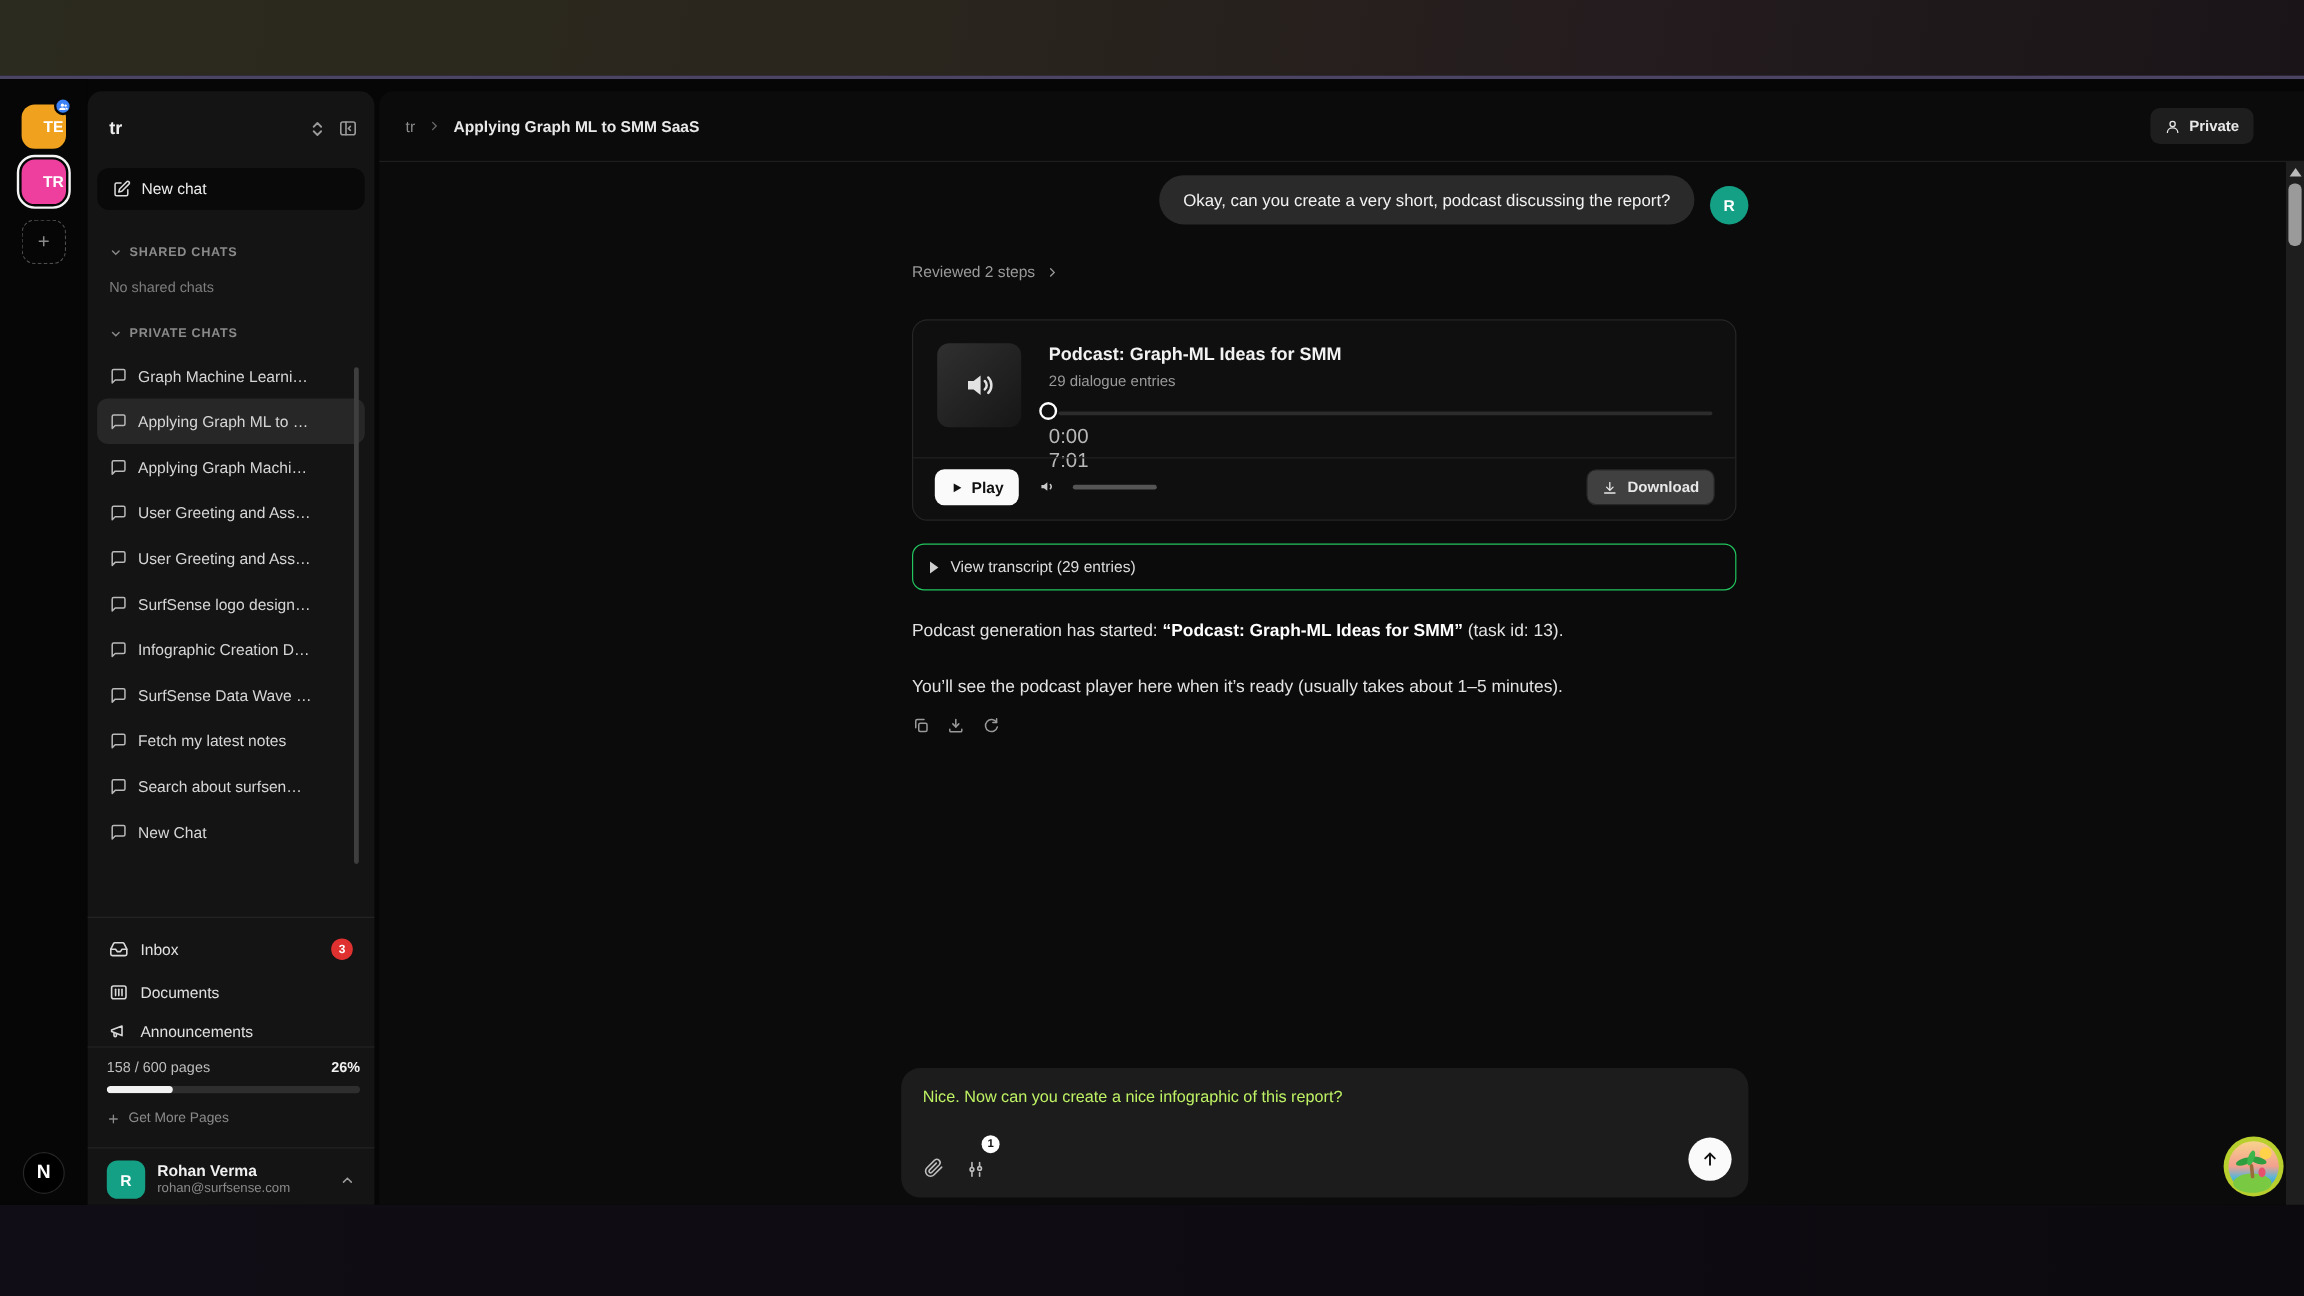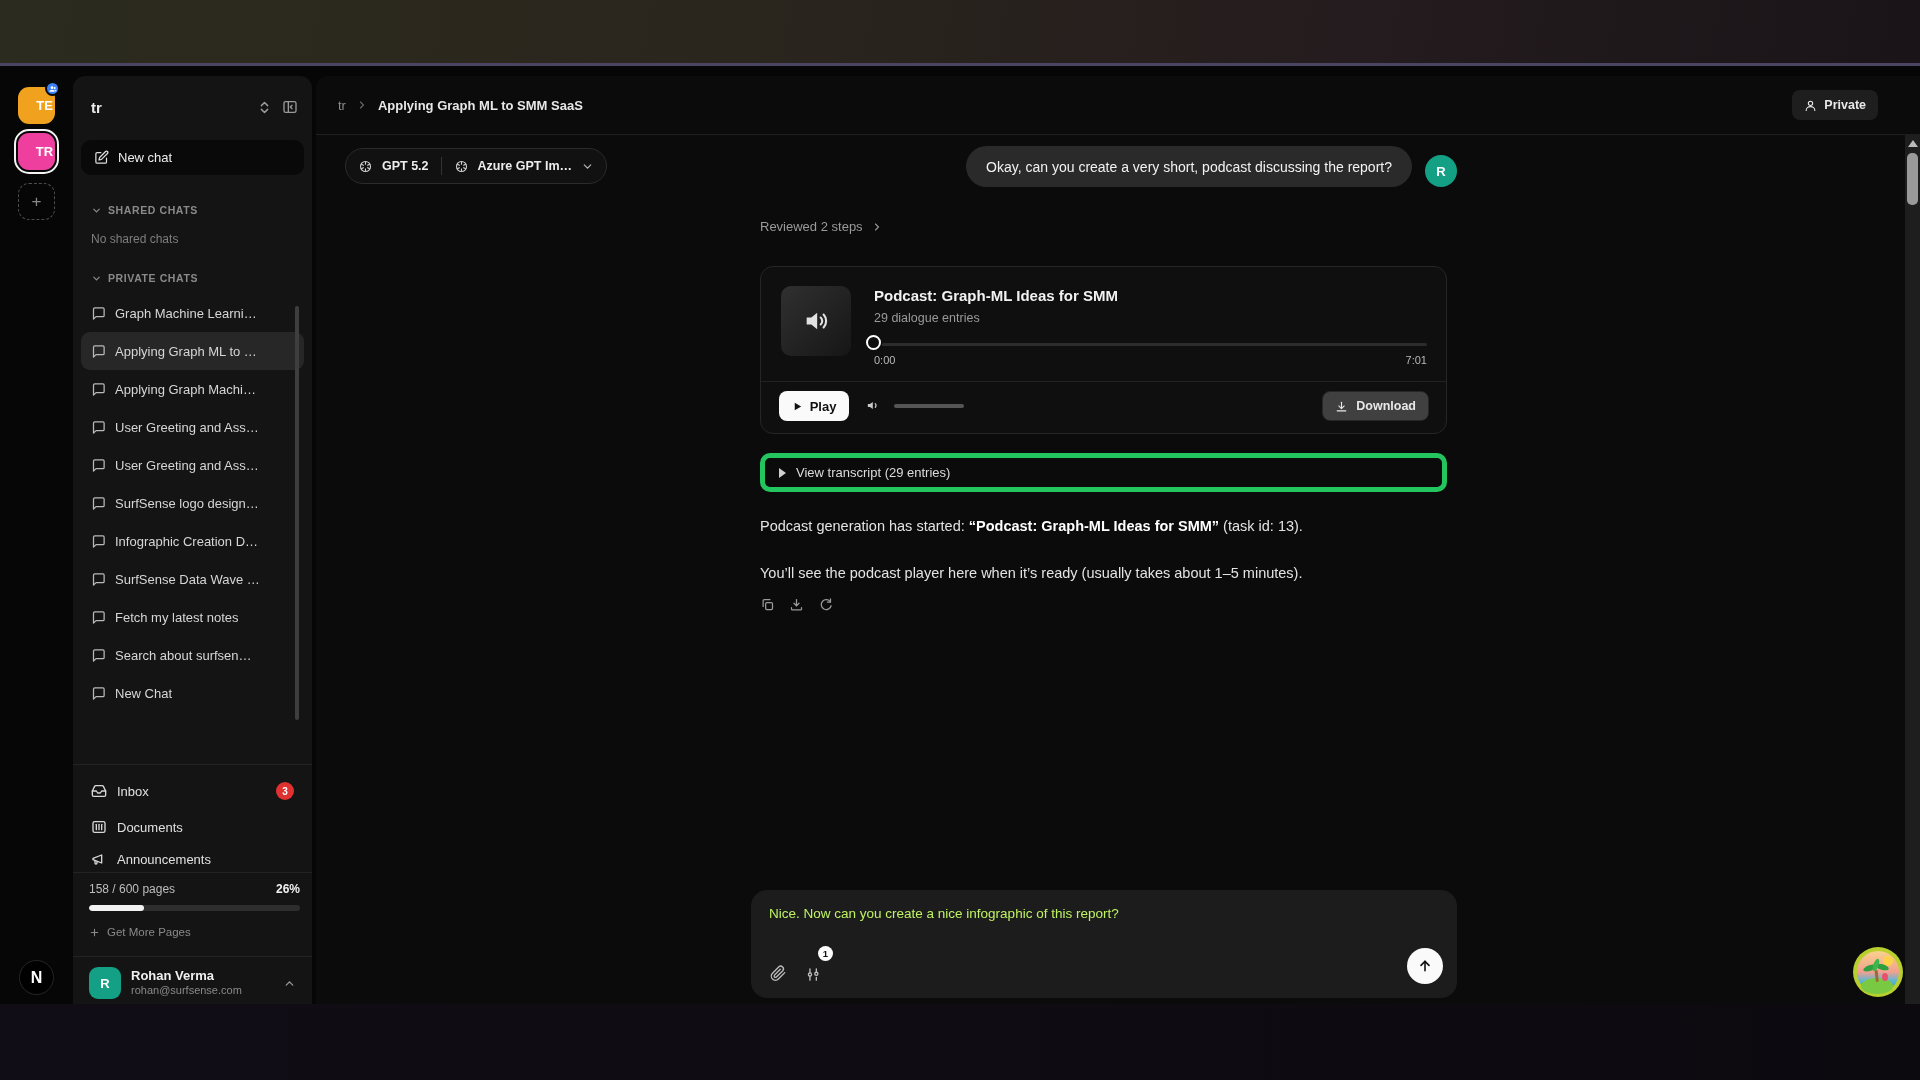--- a/index.html
+++ b/index.html
@@ -107,33 +107,33 @@
     border:1px solid #262626; border-radius:13px; }
   .pc-art { position:absolute; left:20px; top:19px; width:70px; height:70px; border-radius:10px;
     background:linear-gradient(135deg,#303030,#161616); display:flex; align-items:center; justify-content:center;
     color:#e2e2e2; }
   .pc-title { position:absolute; left:113px; top:20px; color:#f2f2f2; font-size:15px; font-weight:700; }
   .pc-sub { position:absolute; left:113px; top:44px; color:#9a9a9a; font-size:12.5px; }
   .pc-track { position:absolute; left:121px; right:19px; top:76px; height:3px; background:#2c2c2c; border-radius:2px; cursor:pointer; }
   .pc-knob { position:absolute; left:105px; top:68px; width:15px; height:15px; border:2.5px solid #fff;
     border-radius:50%; background:#0f0f0f; cursor:pointer; }
   .pc-times { position:absolute; left:113px; right:19px; top:87px; display:flex; justify-content:space-between;
-    color:#b8b8b8; font-size:11px; }
+    color:#b8b8b8; font-size:17px;flex-direction:column; }
   .pc-div { position:absolute; left:0; right:0; top:114px; height:1px; background:#222; }
   .play-btn { position:absolute; left:18px; top:124px; width:70px; height:30px; background:#fafafa;
     border-radius:8px; display:flex; align-items:center; justify-content:center; gap:7px; color:#111;
     font-size:13px; font-weight:600; cursor:pointer; }
   .vol-icon { position:absolute; left:104px; top:130px; color:#c9c9c9; display:flex; }
   .vol-slider { position:absolute; left:133px; top:137px; width:70px; height:4px; background:#555;
     border-radius:2px; cursor:pointer; }
   .dl-btn { position:absolute; right:17px; top:124px; height:30px; background:#404040; border:1px solid #262626;
     border-radius:8px; display:flex; align-items:center; gap:8px; padding:0 12px; color:#e8e8e8;
     font-size:12.5px; font-weight:600; cursor:pointer; }
 
-  .transcript { position:absolute; left:0; top:318px; right:0; height:39px; border:5px solid #22c55e;
+  .transcript { position:absolute; left:0; top:318px; right:0; height:39px; border:1px solid #22c55e;
     border-radius:10px; display:flex; align-items:center; gap:10px; padding:0 14px; color:#dcdcdc;
     font-size:13px; cursor:pointer; }
   .tri-right { width:0; height:0; border-top:5px solid transparent; border-bottom:5px solid transparent;
     border-left:7px solid #cfcfcf; }
   .para { position:absolute; left:0; right:0; color:#e3e3e3; font-size:14.5px; line-height:1.4; }
   .para b { color:#fff; }
   .msg-actions { position:absolute; left:0; top:462px; display:flex; gap:14px; color:#9a9a9a; }
   .msg-actions span { cursor:pointer; display:flex; }
 
   .composer { position:absolute; left:435px; top:755px; width:706px; height:108px; background:#1c1c1c;
@@ -376,36 +376,20 @@
         <svg width="13" height="13" viewBox="0 0 24 24" fill="none" stroke="currentColor" stroke-width="2" stroke-linecap="round">
             <circle cx="12" cy="8" r="4"></circle>
             <path d="M4 21c0-4 3.5-7 8-7s8 3 8 7"></path>
           </svg>
         <span>Private</span>
       </div>
     </div>
 
     <div class="content">
 
-      <div class="model-pill">
-        <svg class="muted-ic" width="15" height="15" viewBox="0 0 24 24" fill="none" stroke="#cfcfcf" stroke-width="1.8">
-            <circle cx="12" cy="12" r="8"></circle>
-            <path d="M12 4v5M12 15v5M4.8 8l4.4 2.5M14.8 13.5 19.2 16M4.8 16l4.4-2.5M14.8 10.5 19.2 8"></path>
-          </svg>
-        <span class="model-name">GPT 5.2</span>
-        <span class="model-div"></span>
-        <svg class="muted-ic" width="15" height="15" viewBox="0 0 24 24" fill="none" stroke="#cfcfcf" stroke-width="1.8">
-            <circle cx="12" cy="12" r="8"></circle>
-            <path d="M12 4v5M12 15v5M4.8 8l4.4 2.5M14.8 13.5 19.2 16M4.8 16l4.4-2.5M14.8 10.5 19.2 8"></path>
-          </svg>
-        <span class="model-name">Azure GPT Im…</span>
-        <svg class="muted-ic" width="13" height="13" viewBox="0 0 24 24" fill="none" stroke="#b5b5b5" stroke-width="2.2" stroke-linecap="round">
-            <path d="M6 9l6 6 6-6"></path>
-          </svg>
-      </div>
 
       <div class="thread">
 
         <div class="msg-row">
           <div class="bubble">Okay, can you create a very short, podcast discussing the report?</div>
           <div class="mini-avatar" id="msg-avatar" style="background: rgb(20, 160, 133);">
             <span>R</span>
           </div>
         </div>
 

